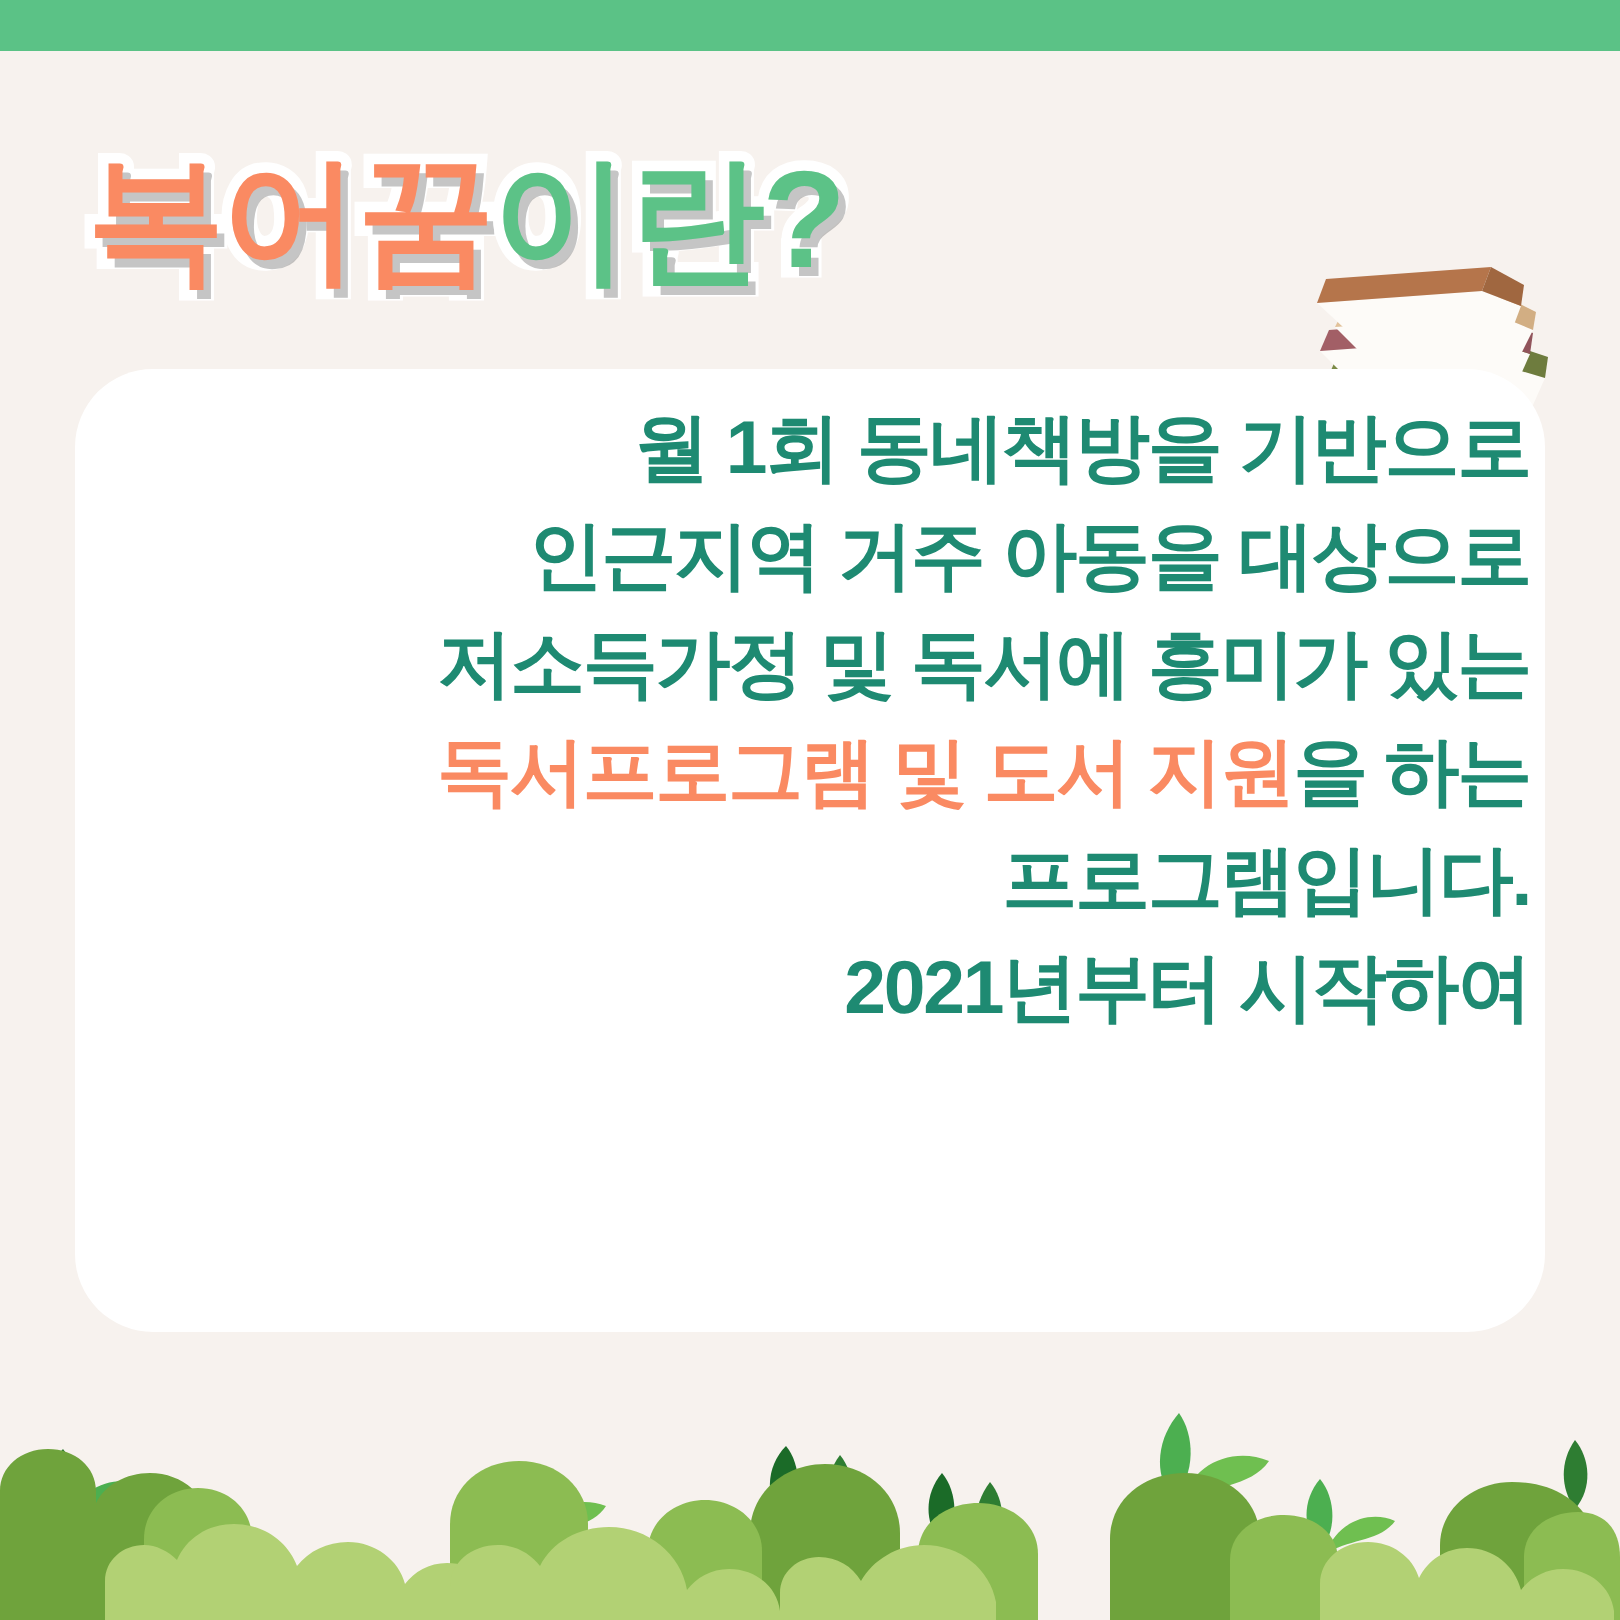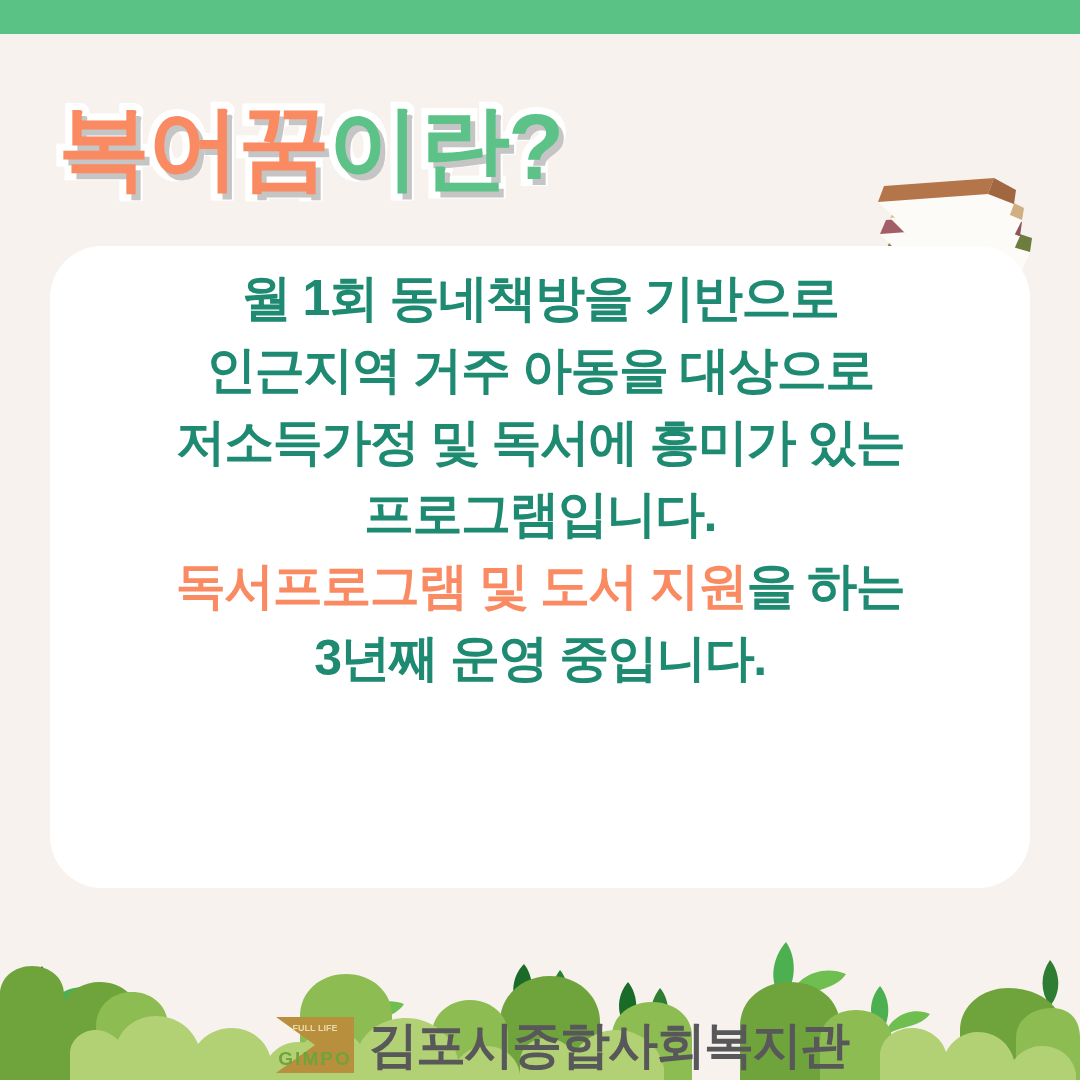--- a/index.html
+++ b/index.html
@@ -76,21 +76,21 @@
     background: #FFFFFF;
     border-radius: 52px;
   }
 
   
   .body-copy {
     position: absolute;
     left: 60px;
     top: 262px;
     width: 960px;
-    text-align: center;
+    text-align: right;
   }
   .line {
     font-size: 50px;
     font-weight: bold;
     line-height: 72px;
     color: #1E8A72;
     letter-spacing: -1.5px;
     white-space: nowrap;
   }
   .hl { color: #FA8A62; }
@@ -167,23 +167,23 @@
       <polygon points="126,26 152,36 154,22 132,10" fill="#A06740"></polygon>
     </svg>
   </div>
 
   <div class="card"></div>
 
   <div class="body-copy">
     <div class="line"><span>월 1회 동네책방을 기반으로</span></div>
     <div class="line"><span>인근지역 거주 아동을 대상으로</span></div>
     <div class="line"><span>저소득가정 및 독서에 흥미가 있는</span></div>
+    <div class="line"><span class="hl">독서프로그램 및 도서 지원</span><span>을 하는</span></div>
     <div class="line"><span>프로그램입니다.</span></div>
-    <div class="line"><span class="hl">독서프로그램 및 도서 지원</span><span>을 하는</span></div>
-    <div class="line"><span>3년째 운영 중입니다.</span></div>
+    <div class="line"><span>2021년부터 시작하여</span></div>
   </div>
 
   <div class="foliage">
     <svg width="1080" height="150" viewBox="0 0 1080 150">
 
       <g>
         <path d="M42 36 C30 48 28 68 40 82 C52 70 52 48 42 36 Z" fill="#2E7D32"></path>
         <path d="M46 84 C62 74 86 76 96 60 C76 52 52 62 46 84 Z" fill="#4CAF50"></path>
       </g>
       <g>
@@ -244,24 +244,14 @@
       <path d="M520 150 L520 132 C520 118 532 108 546 108 C558 108 568 114 574 124
                C582 110 598 100 616 100 C640 100 660 116 664 138
                L664 150 Z" fill="#B2D174"></path>
       <path d="M880 150 L880 126 C880 110 894 98 912 98 C928 98 942 108 946 122
                C952 110 964 102 978 102 C996 102 1010 114 1014 130
                C1020 122 1030 116 1042 116 C1060 116 1074 128 1076 144
                L1076 150 Z" fill="#B2D174"></path>
     </svg>
   </div>
 
-  <div class="footer-brand">
-    <div class="logo-mark">
-      <svg width="86" height="60" viewBox="0 0 86 60">
-        <polygon points="4,2 82,2 82,58 4,58 43,30" fill="#B8903D"></polygon>
-        <text x="43" y="16" text-anchor="middle" font-family="Liberation Sans, sans-serif" font-size="9" font-weight="bold" fill="#E8D9A8">FULL LIFE</text>
-        <text x="43" y="50" text-anchor="middle" font-family="Liberation Sans, sans-serif" font-size="19" font-weight="bold" letter-spacing="2" fill="#6FA33C">GIMPO</text>
-      </svg>
-    </div>
-    <div class="org-name">김포시종합사회복지관</div>
-  </div>
 
 </div>
 
 </body></html>

